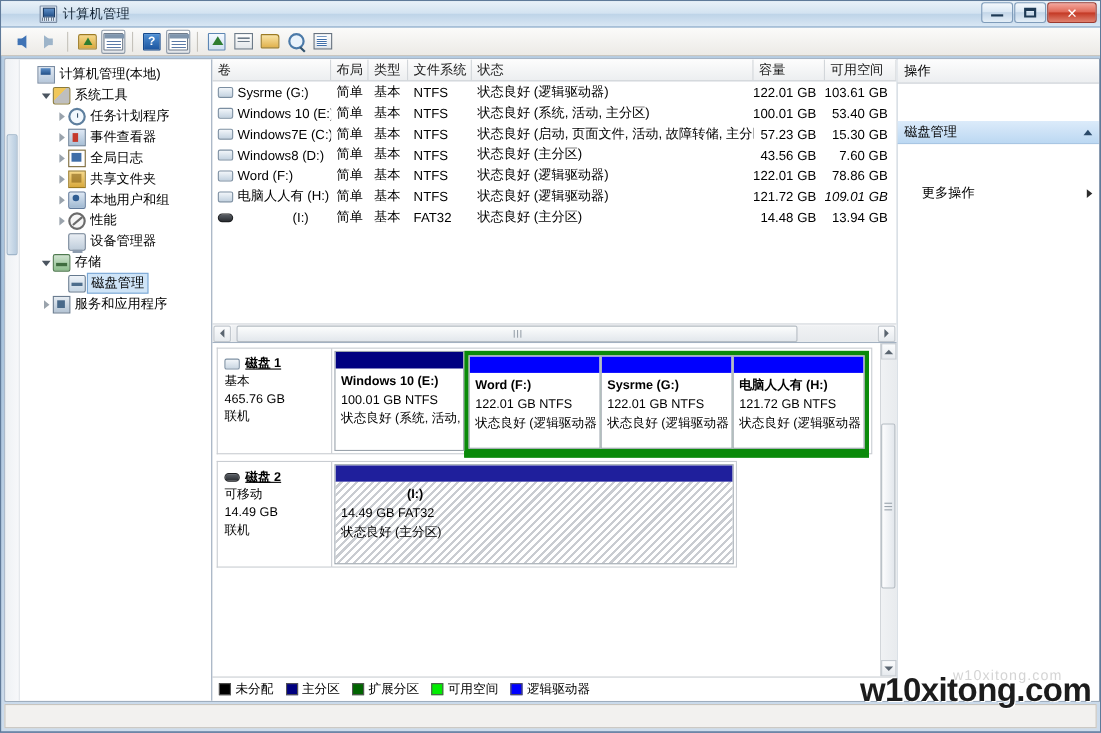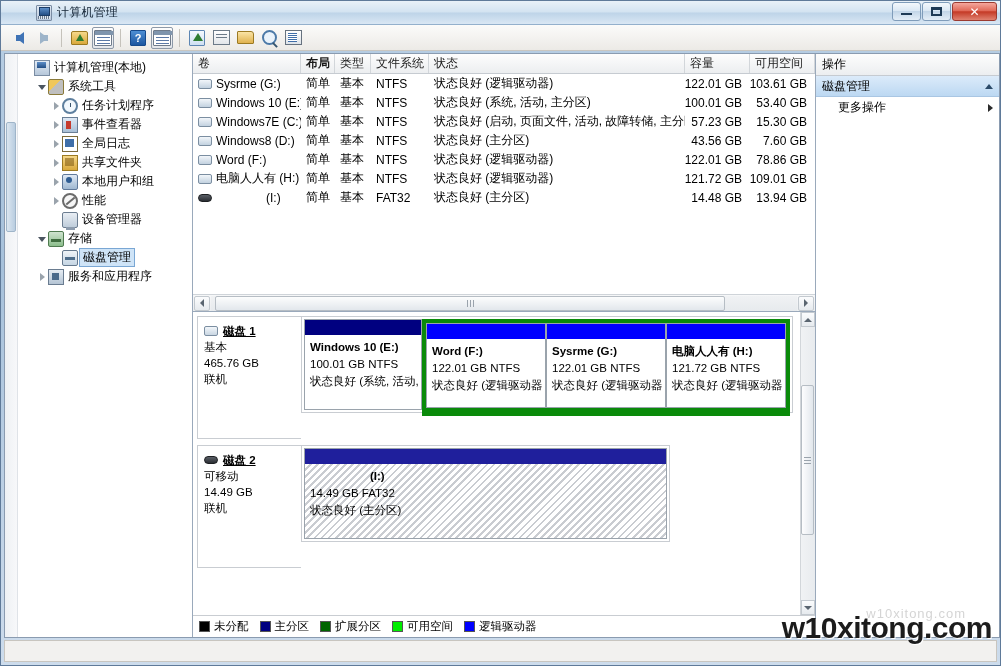--- a/index.html
+++ b/index.html
@@ -187,21 +187,21 @@
   #hsb-track{flex:1 1 auto;height:15px;position:relative;background:linear-gradient(to bottom,#f0f2f4,#e7eaed);}
   #hsb-thumb{position:absolute;left:4px;top:0;width:510px;height:15px;
     background:linear-gradient(to bottom,#fcfdfd,#e2e7ec);border:1px solid #b6bdc4;border-radius:2px;
     display:flex;align-items:center;justify-content:center;}
   .grip{width:1px;height:7px;background:#9aa3ac;margin:0 1px;}
   
   #graphpane{flex:1 1 auto;display:flex;min-height:0;background:#fff;}
   #graphinner{flex:1 1 auto;overflow:hidden;position:relative;padding:4px 0 0 2px;min-width:0;}
   .diskrow{display:flex;margin:0 0 6px 2px;}
   .diskinfo{
-    flex:0 0 104px;width:104px;height:123px;padding:6px 4px 0 6px;
+    flex:0 0 104px;width:104px;height:97px;padding:6px 4px 0 6px;
     border:1px solid #c9cdd2;border-right:none;background:#fff;font-size:11.5px;line-height:16px;color:#000;
   }
   .diskinfo .dtitle{display:flex;align-items:center;font-weight:bold;}
   .diskinfo .dtitle span{text-decoration:underline;}
   .dk-ico{width:14px;height:10px;flex:0 0 14px;margin-right:5px;
     background:linear-gradient(to bottom,#f2f6fa,#c9d6e2);border:1px solid #7b8ea1;border-radius:2px;}
   .dk-ico.removable{background:linear-gradient(to bottom,#5a5f66,#2b2e33);border-color:#1c1e21;border-radius:5px;height:8px;}
   .partrow{display:flex;height:97px;border:1px solid #c9cdd2;background:#fff;padding:2px;gap:0;}
   .part{
     height:91px;border:1px solid #9aa3ac;background:#fff;position:relative;
@@ -230,21 +230,21 @@
     display:flex;flex-direction:column;align-items:center;justify-content:center;}
   .vgrip{height:1px;width:7px;background:#9aa3ac;margin:1px 0;}
   
   #legend{
     flex:0 0 22px;height:22px;display:flex;align-items:center;gap:5px;padding-left:6px;
     border-top:1px solid #c9cdd2;background:#fff;font-size:11.5px;
   }
   .lg{display:flex;align-items:center;margin-right:6px;}
   .lgsw{width:11px;height:11px;border:1px solid #555;margin-right:4px;}
   
-  #actions{flex:0 0 183px;width:183px;background:#fff;display:flex;flex-direction:column;}
+  #actions{flex:0 0 183px;width:183px;background:#fff;display:flex;flex-direction:column;gap:34px;}
   #act-head{
     flex:0 0 22px;height:22px;display:flex;align-items:center;padding-left:6px;font-size:12px;
     background:linear-gradient(to bottom,#fdfdfd,#eceef0);border-bottom:1px solid #c6cbd1;
   }
   .act-grp{
     height:21px;display:flex;align-items:center;padding:0 6px;font-size:12px;
     background:linear-gradient(to bottom,#dcebfa,#bcd8f2);border-bottom:1px solid #a9c6e3;
   }
   .act-grp .g-label{flex:1 1 auto;}
   .chev-up{width:0;height:0;border-bottom:5px solid #2b4a69;border-left:4px solid transparent;border-right:4px solid transparent;}
@@ -418,21 +418,21 @@
               <span class="tlabel">服务和应用程序</span>
             </div>
           </div>
     </div>
 
     <div id="centerpane">
 
       <div id="vollist">
         <div id="volhead">
               <div class="vh" style="width: 108px; flex: 0 0 108px;">卷</div>
-              <div class="vh" style="width: 34px; flex: 0 0 34px; font-weight: bold;">布局</div>
+              <div class="vh" style="width: 34px; flex: 0 0 34px;">布局</div>
               <div class="vh" style="width: 36px; flex: 0 0 36px;">类型</div>
               <div class="vh" style="width: 58px; flex: 0 0 58px;">文件系统</div>
               <div class="vh" style="width: 256px; flex: 0 0 256px;">状态</div>
               <div class="vh" style="width: 65px; flex: 0 0 65px;">容量</div>
               <div class="vh" style="width: 65px; flex: 0 0 65px;">可用空间</div>
             </div>
         <div id="volrows">
               <div class="vrow">
                 <div class="vc" style="width: 108px; flex: 0 0 108px;">
                   <span class="voldrv-ico"></span>
@@ -496,21 +496,21 @@
               <div class="vrow">
                 <div class="vc" style="width: 108px; flex: 0 0 108px;">
                   <span class="voldrv-ico"></span>
                   <span>电脑人人有 (H:)</span>
                 </div>
                 <div class="vc" style="width: 34px; flex: 0 0 34px;">简单</div>
                 <div class="vc" style="width: 36px; flex: 0 0 36px;">基本</div>
                 <div class="vc" style="width: 58px; flex: 0 0 58px;">NTFS</div>
                 <div class="vc" style="width: 256px; flex: 0 0 256px;">状态良好 (逻辑驱动器)</div>
                 <div class="vc" style="width: 65px; flex: 0 0 65px; justify-content: flex-end; padding-right: 8px; padding-left: 0px;">121.72 GB</div>
-                <div class="vc" style="width: 65px; flex: 0 0 65px; justify-content: flex-end; padding-right: 8px; padding-left: 0px;">109.01 GB</div>
+                <div class="vc" style="width: 65px; flex: 0 0 65px; justify-content: flex-end; padding-right: 8px; padding-left: 0px; font-style: italic;">109.01 GB</div>
               </div>
               <div class="vrow">
                 <div class="vc" style="width: 108px; flex: 0 0 108px;">
                   <span class="voldrv-ico usb"></span>
                   <span style="margin-left: 50px;">(I:)</span>
                 </div>
                 <div class="vc" style="width: 34px; flex: 0 0 34px;">简单</div>
                 <div class="vc" style="width: 36px; flex: 0 0 36px;">基本</div>
                 <div class="vc" style="width: 58px; flex: 0 0 58px;">FAT32</div>
                 <div class="vc" style="width: 256px; flex: 0 0 256px;">状态良好 (主分区)</div>

